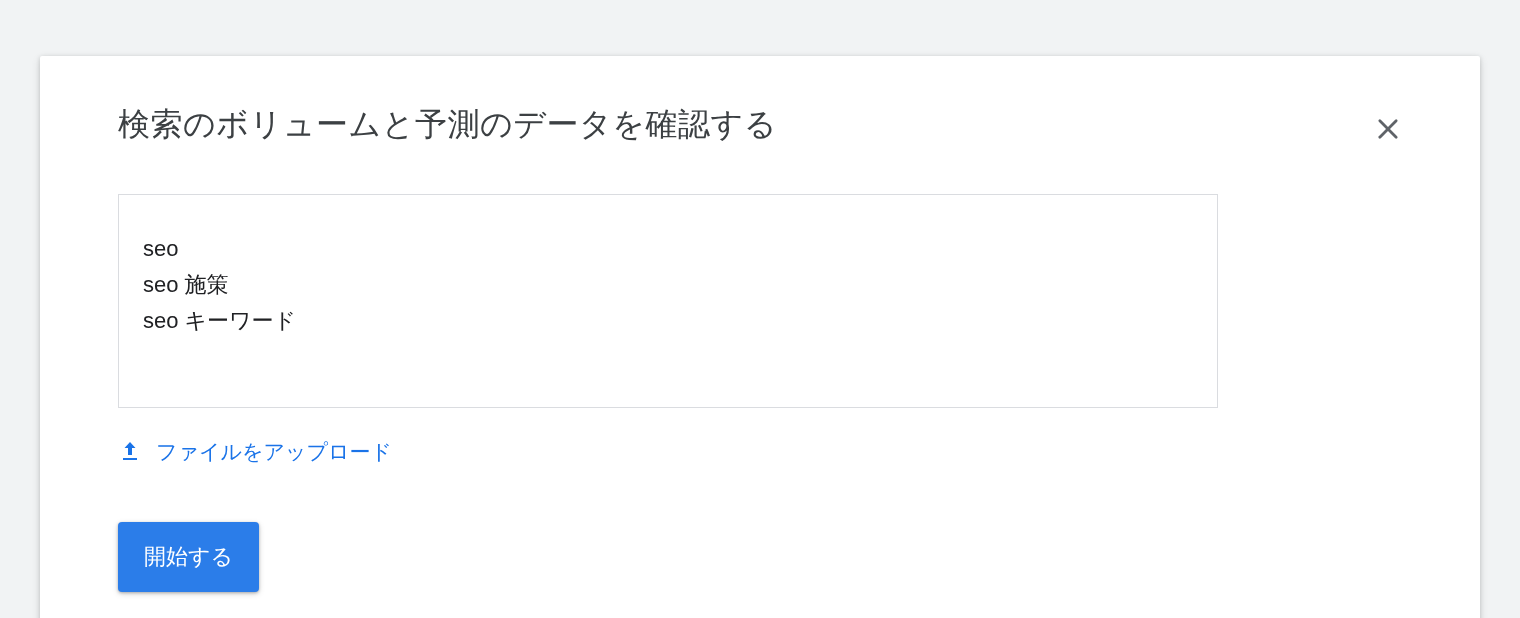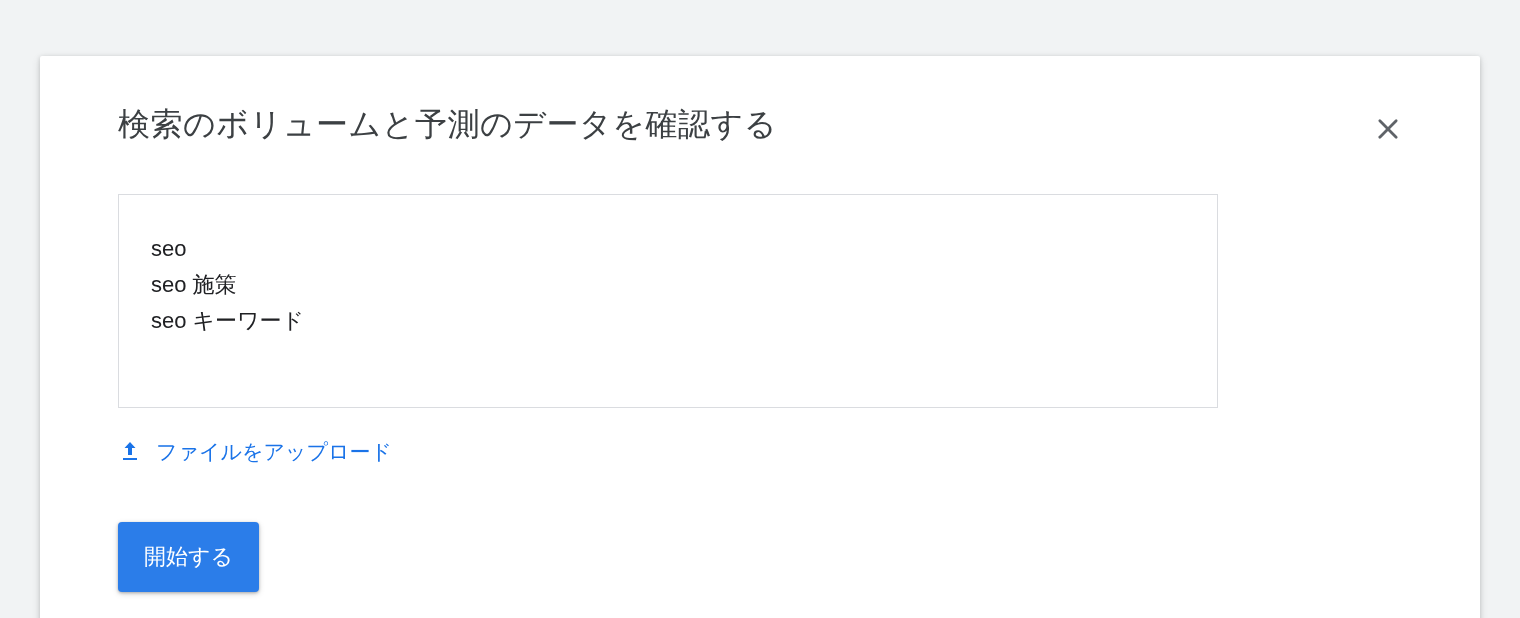--- a/index.html
+++ b/index.html
@@ -48,21 +48,21 @@
     }
     .close-btn svg {
       width: 28px;
       height: 28px;
     }
     .textarea-box {
       margin-top: 48px;
       width: 1100px;
       height: 214px;
       border: 1px solid #dadce0;
-      padding: 36px 32px;
+      padding: 36px 24px;
       font-size: 22px;
       color: #202124;
       line-height: 36px;
       font-family: inherit;
       resize: none;
       outline: none;
       white-space: pre-wrap;
       overflow: auto;
     }
     .upload-link {

